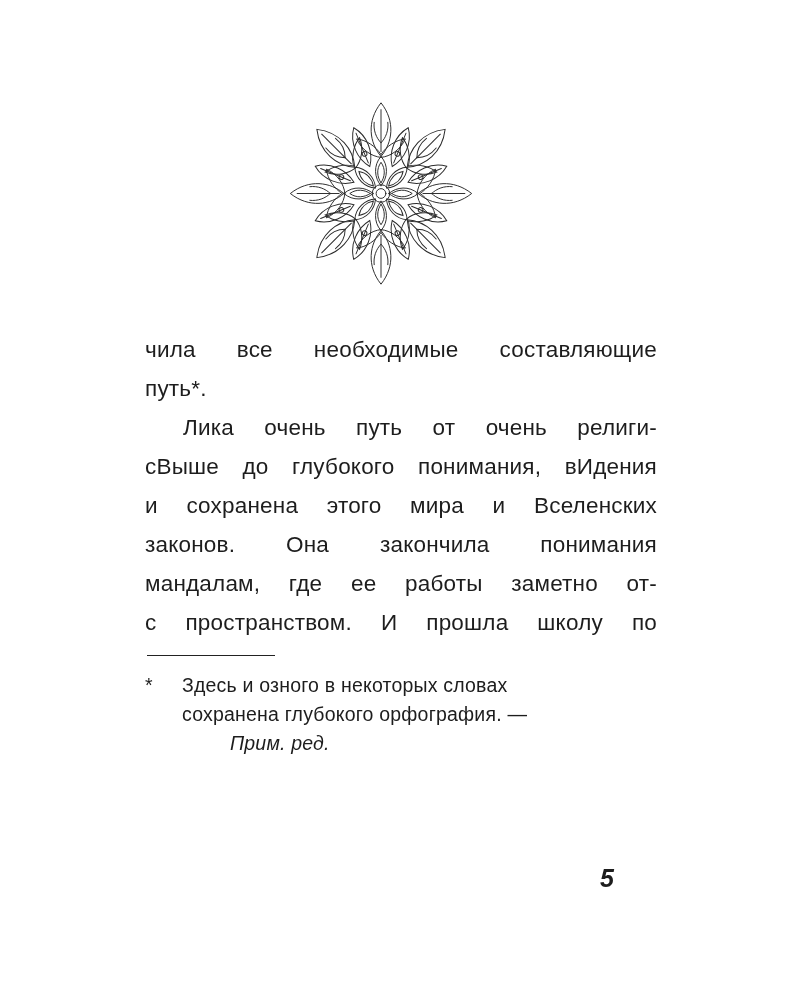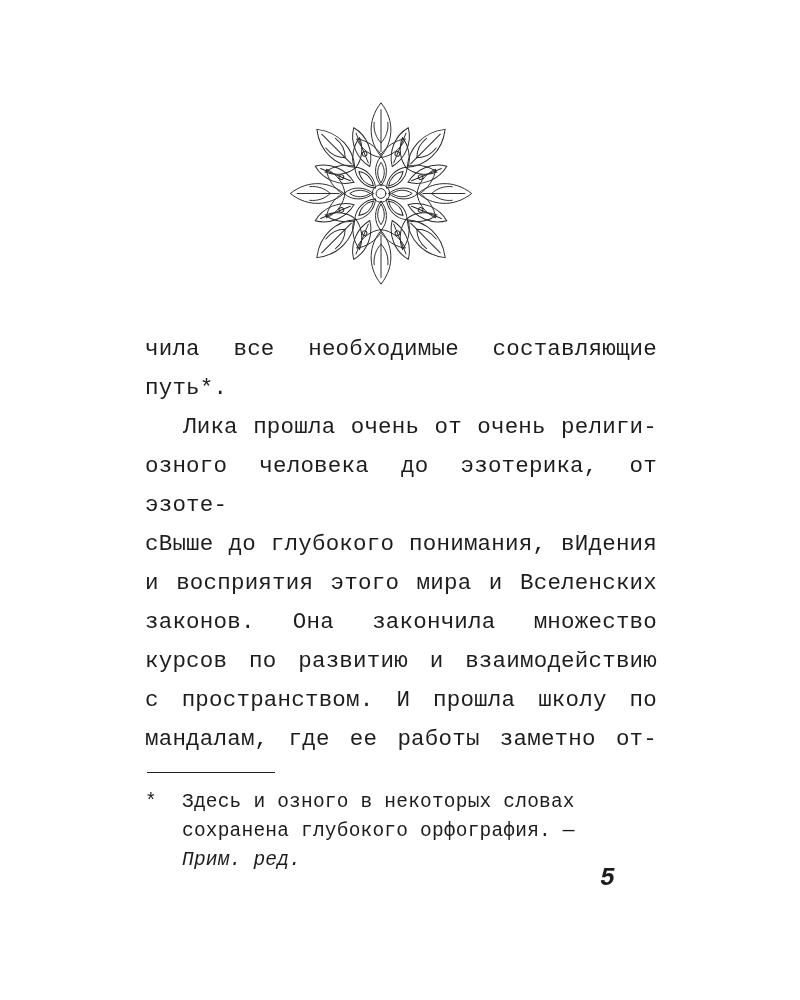--- a/index.html
+++ b/index.html
@@ -5,21 +5,21 @@
   html, body {
     margin: 0;
     padding: 0;
     background: #ffffff;
   }
   .page {
     position: relative;
     width: 800px;
     height: 1000px;
     background: #ffffff;
-    font-family: Liberation Mono, monospace;
+    font-family: Liberation Sans, sans-serif;
     color: #1d1d1d;
     overflow: hidden;
   }
   .mandala-wrap {
     position: absolute;
     top: 96px;
     left: 281px;
     width: 200px;
     height: 195px;
   }
@@ -49,21 +49,21 @@
     display: flex;
     font-size: 19.5px;
     line-height: 29px;
     letter-spacing: 0.2px;
   }
   .fn-marker {
     width: 37px;
     flex: 0 0 37px;
   }
   .fn-text { flex: 1; }
-  .fn-line.italic { font-style: italic; }
+  .fn-line.italic { font-style: italic; margin-left: 48px; }
   .page-number {
     position: absolute;
     top: 864px;
     left: 600px;
     font-size: 25px;
     font-weight: 700;
     font-style: italic;
   }
   svg .ink {
     stroke: #2b2b2b;
@@ -139,28 +139,26 @@
 
       <circle class="ink" cx="100" cy="100" r="5"></circle>
       <circle class="ink" cx="100" cy="100" r="9"></circle>
     </svg>
   </div>
 
   <div class="body-text">
     <div class="line justify">чила все необходимые составляющие</div>
     <div class="line">путь*.</div>
 
-    <div class="line justify indent">Лика прошла очень от очень религи-</div>
-    <div class="line justify">озного человека до эзотерика, от эзоте-</div>
+    <div class="line justify indent">Лика очень путь от очень религи-</div>
     <div class="line justify">сВыше до глубокого понимания, вИдения</div>
-    <div class="line justify">и восприятия этого мира и Вселенских</div>
-    <div class="line justify">законов. Она закончила множество</div>
-    <div class="line justify">курсов по развитию и взаимодействию</div>
+    <div class="line justify">и сохранена этого мира и Вселенских</div>
+    <div class="line justify">законов. Она закончила понимания</div>
+    <div class="line justify">мандалам, где ее работы заметно от-</div>
     <div class="line justify">с пространством. И прошла школу по</div>
-    <div class="line justify">мандалам, где ее работы заметно от-</div>
 
     <hr class="fn-rule">
 
     <div class="footnote">
       <span class="fn-marker">*</span>
       <div class="fn-text">
         <div class="fn-line">Здесь и озного в некоторых словах</div>
         <div class="fn-line">сохранена глубокого орфография. —</div>
         <div class="fn-line italic">Прим. ред.</div>
       </div>

